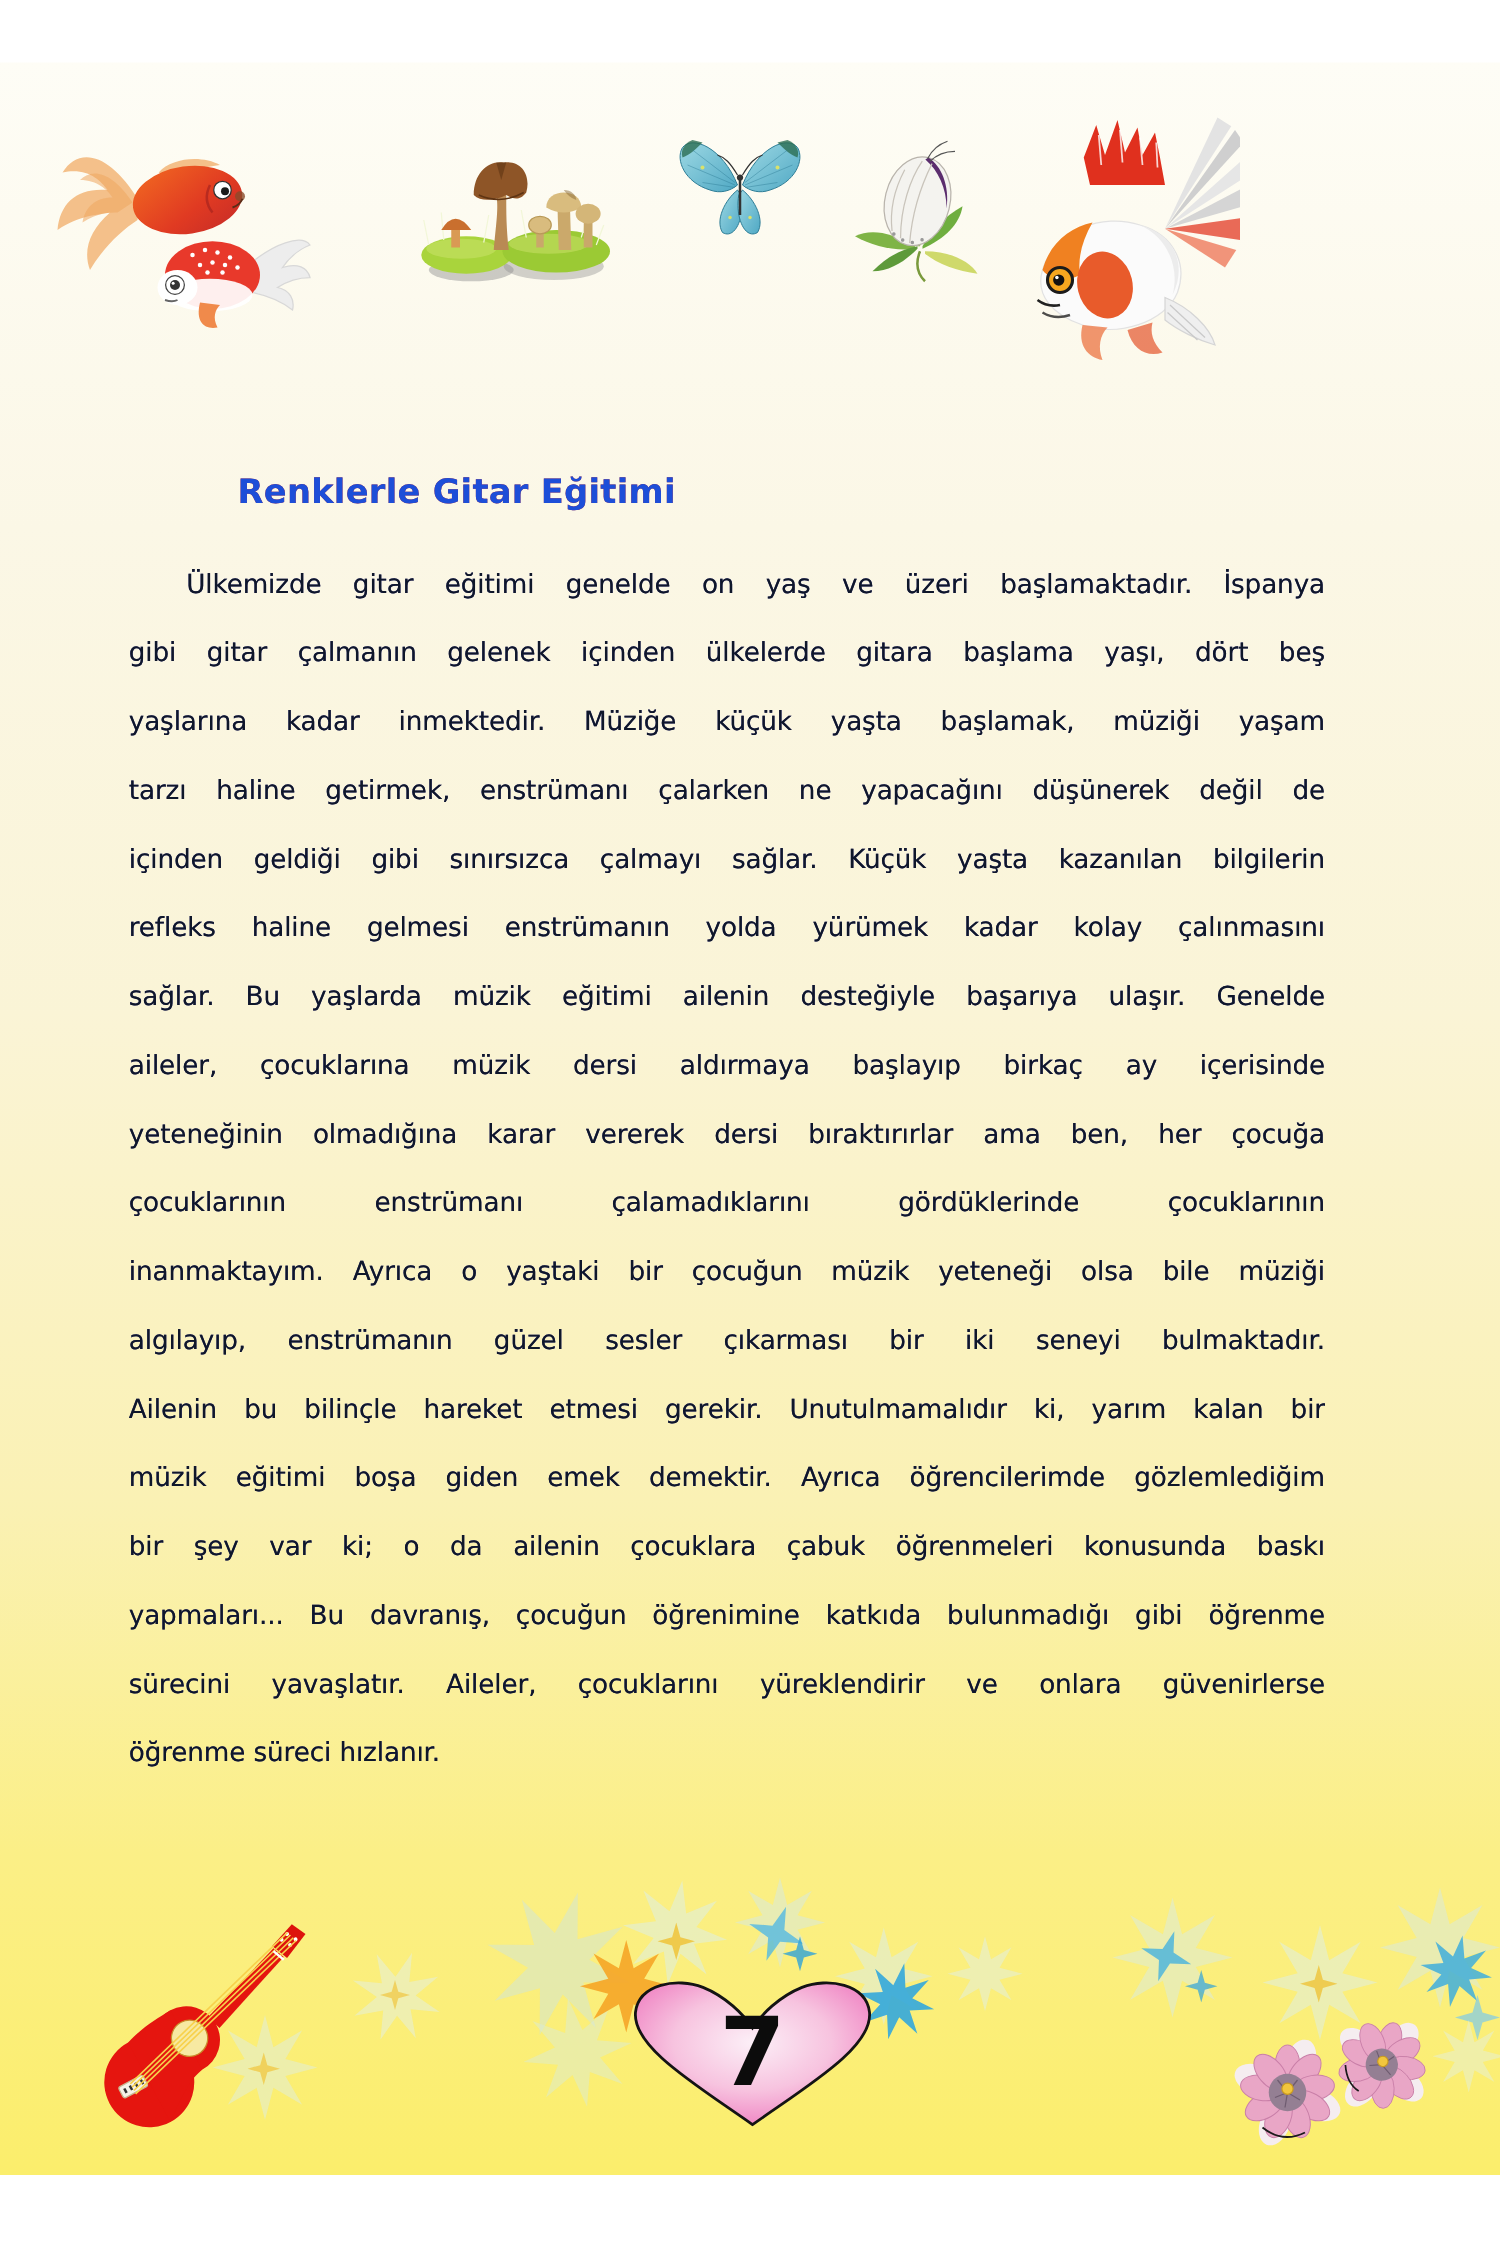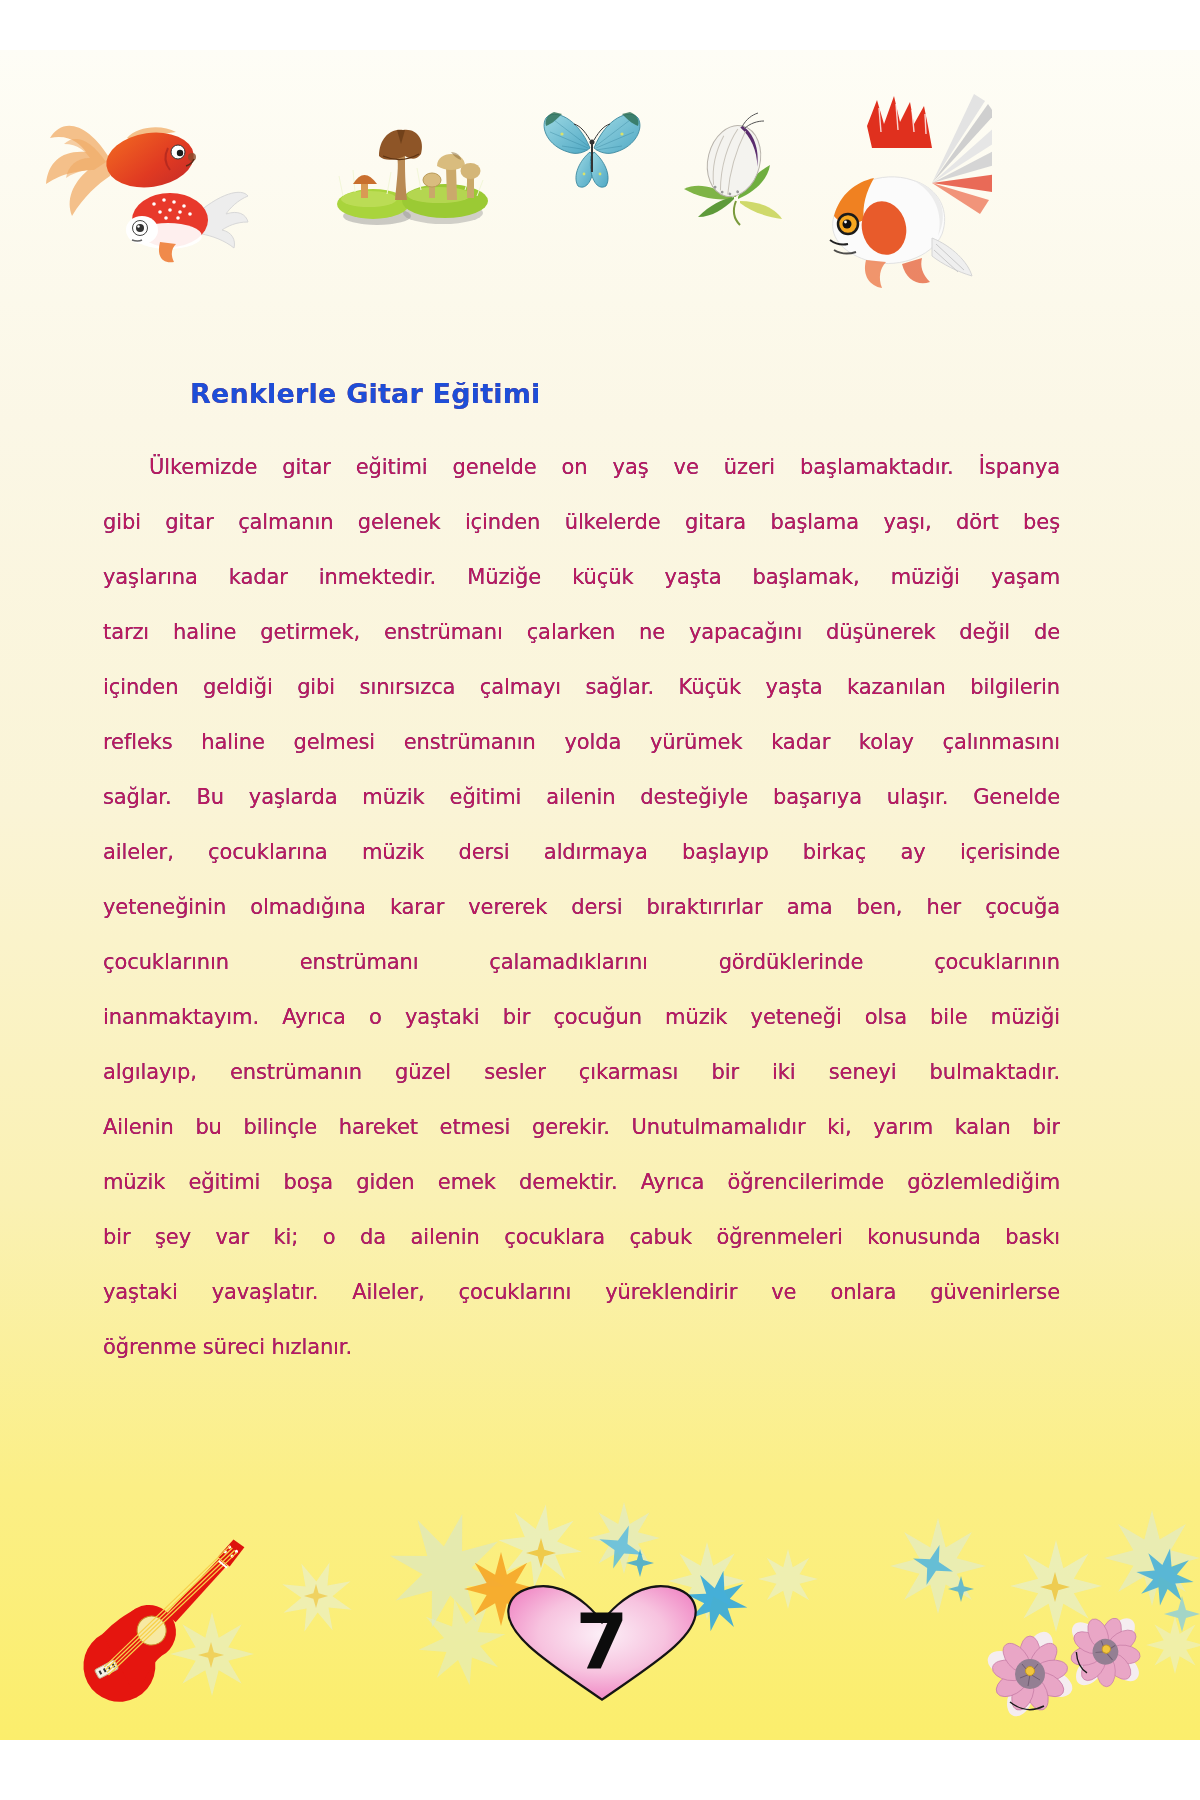--- a/index.html
+++ b/index.html
@@ -3,21 +3,21 @@
 <meta charset="utf-8">
 <style>
   html,body{margin:0;padding:0;background:#ffffff;}
   .page{position:relative;width:1200px;height:1800px;background:#ffffff;overflow:hidden;
         font-family:"DejaVu Sans", sans-serif;}
   .bg{position:absolute;left:0;top:50px;width:1200px;height:1690px;
       background:linear-gradient(to bottom,#FEFDF6 0%,#FBF7E6 22%,#FAF4D6 45%,#FAF1B4 68%,#FBEF86 85%,#FBEE6C 100%);}
   .deco{position:absolute;}
   .heading{position:absolute;left:190px;top:378px;font-size:27px;font-weight:bold;
            color:#1d4ed8;letter-spacing:.2px;text-shadow:0 0 .5px #CE2621;}
-  .body-text{position:absolute;left:103px;top:440px;width:957px;color:#be185d;
+  .body-text{position:absolute;left:103px;top:440px;width:957px;color:#0f172a;
              font-size:21px;text-shadow:0 0 .5px #3D3A88;letter-spacing:-.1px;}
   .line{height:55px;line-height:55px;text-align:justify;text-align-last:justify;overflow:hidden;}
   .line.first{text-indent:46px;}
   .line.last{text-align-last:left;}
   .star{position:absolute;}
   .page-number{position:absolute;left:492px;top:1592px;width:220px;text-align:center;
                font-size:76px;font-weight:bold;color:#0c0c0c;z-index:6;line-height:100px;}
   .heart-wrap{position:absolute;left:492px;top:1580px;z-index:5;}
   svg{display:block;}
 </style>
@@ -382,16 +382,17 @@
       <div class="line">refleks haline gelmesi enstrümanın yolda yürümek kadar kolay çalınmasını</div>
       <div class="line">sağlar. Bu yaşlarda müzik eğitimi ailenin desteğiyle başarıya ulaşır. Genelde</div>
       <div class="line">aileler, çocuklarına müzik dersi aldırmaya başlayıp birkaç ay içerisinde</div>
       <div class="line">yeteneğinin olmadığına karar vererek dersi bıraktırırlar ama ben, her çocuğa</div>
       <div class="line">çocuklarının enstrümanı çalamadıklarını gördüklerinde çocuklarının</div>
       <div class="line">inanmaktayım. Ayrıca o yaştaki bir çocuğun müzik yeteneği olsa bile müziği</div>
       <div class="line">algılayıp, enstrümanın güzel sesler çıkarması bir iki seneyi bulmaktadır.</div>
       <div class="line">Ailenin bu bilinçle hareket etmesi gerekir. Unutulmamalıdır ki, yarım kalan bir</div>
       <div class="line">müzik eğitimi boşa giden emek demektir. Ayrıca öğrencilerimde gözlemlediğim</div>
       <div class="line">bir şey var ki; o da ailenin çocuklara çabuk öğrenmeleri konusunda baskı</div>
-      <div class="line">yaştaki yavaşlatır. Aileler, çocuklarını yüreklendirir ve onlara güvenirlerse</div>
+      <div class="line">yapmaları... Bu davranış, çocuğun öğrenimine katkıda bulunmadığı gibi öğrenme</div>
+      <div class="line">sürecini yavaşlatır. Aileler, çocuklarını yüreklendirir ve onlara güvenirlerse</div>
       <div class="line last">öğrenme süreci hızlanır.</div>
     </div>
 </div>
 
 </body></html>

